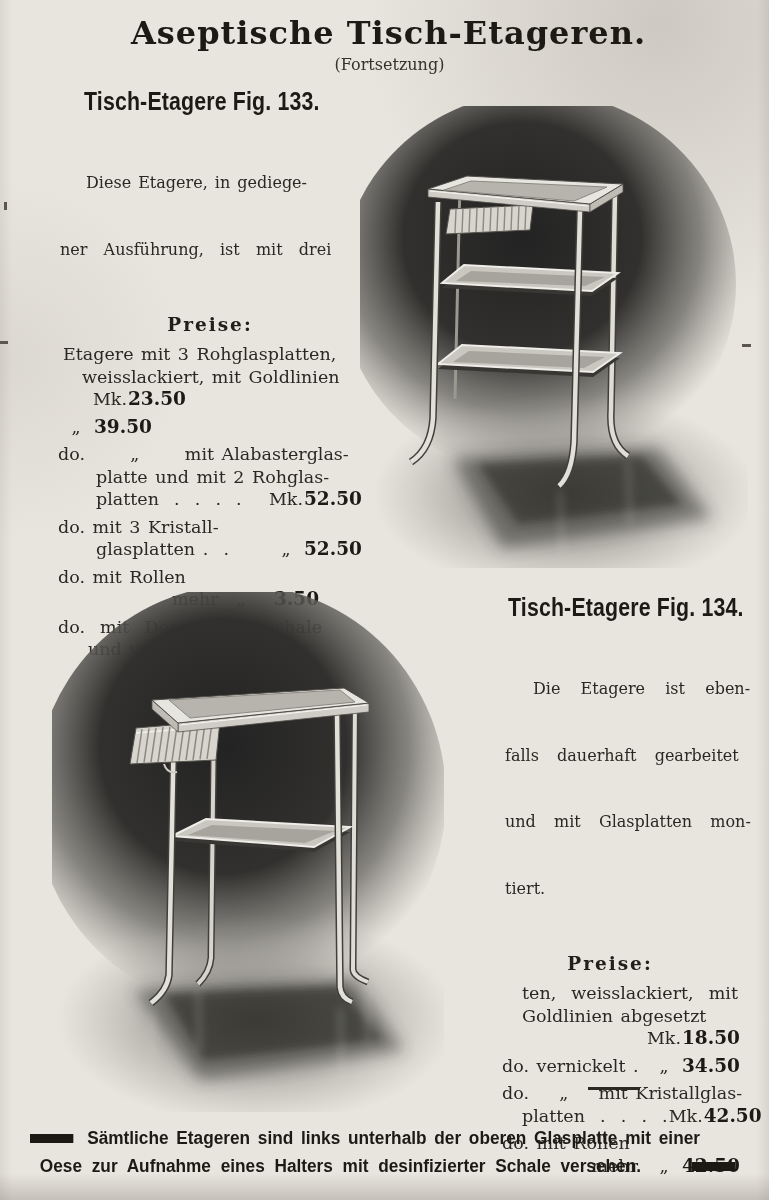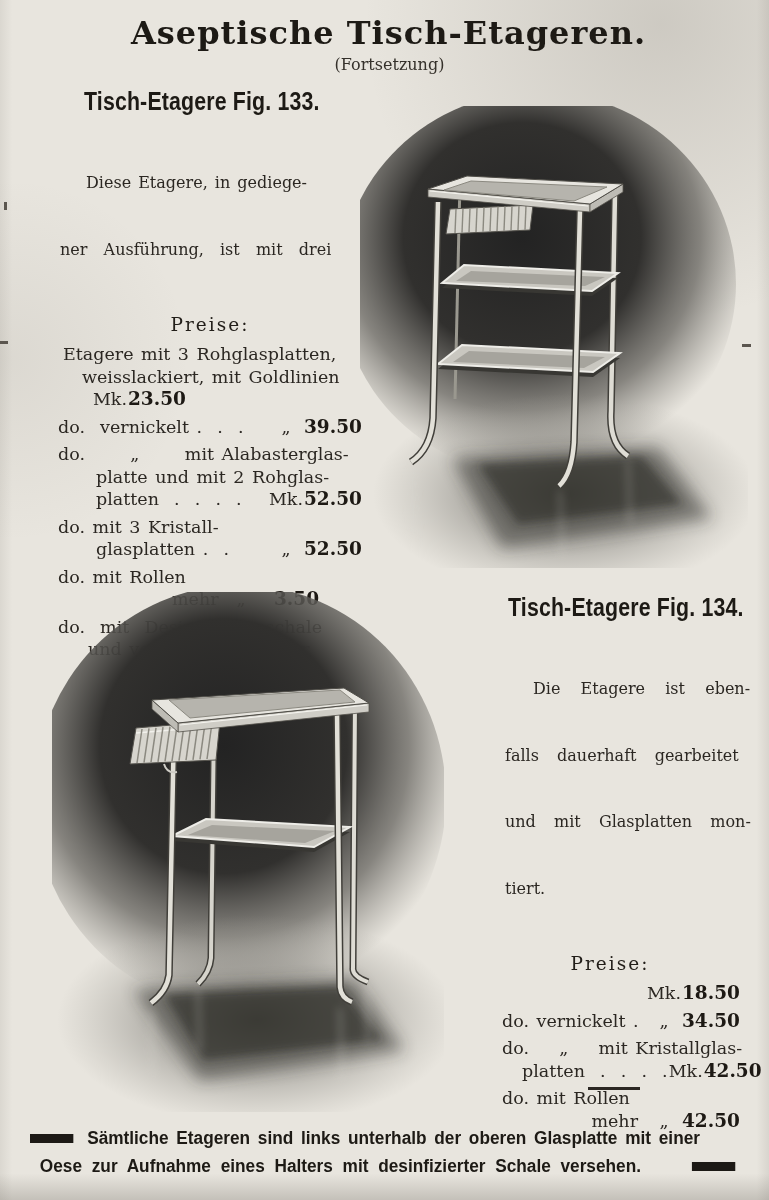--- a/index.html
+++ b/index.html
@@ -40,21 +40,21 @@
   #col133 .intro{margin-left:32px;}
   #col133 .intro .ln1{padding-left:26px; word-spacing:2px;}
   #col133 .intro .ln2{word-spacing:3px;}
   #col133 .intro .ln3{word-spacing:2px;}
   #col134 .intro{margin-left:53px;}
   #col134 .intro .ln1{padding-left:28px; word-spacing:5px;}
   #col134 .intro .ln2{word-spacing:4px;}
   #col134 .intro .ln3{word-spacing:4px;}
 
   .preise{
-    text-align:center; font-weight:400; letter-spacing:2px;
+    text-align:center; font-weight:700; letter-spacing:2px;
     font-size:18.5px; margin:9px 0 7px; color:#221e19;
   }
   #col133 .preise{padding-left:30px;}
   #col134 .preise{padding-left:20px;}
 
   .prow{display:flex; justify-content:space-between; align-items:baseline; line-height:22.5px;}
   #col133 .prow{padding-right:4px;}
   #col134 .prow{padding-right:12px;}
   .pt{white-space:pre;}
   .pr{display:flex; align-items:baseline; flex-shrink:0;}
@@ -137,21 +137,20 @@
         </span>
       </div>
     <div class="prow ind64">
         <span class="pr">
           <span class="pm"></span>
           <span class="pu">Mk.</span>
           <span class="pp">23.50</span>
         </span>
       </div>
     <div class="prow ind30 gap">
-        <span class="pt">do.  vernickelt .  .  .</span>
         <span class="pr">
           <span class="pm"></span>
           <span class="pu">„</span>
           <span class="pp">39.50</span>
         </span>
       </div>
     <div class="prow ind30 gap">
         <span class="pt">do.      „      mit Alabasterglas-</span>
         <span class="pr">
           <span class="pm"></span>
@@ -368,20 +367,36 @@
 
   <div id="col134" class="col">
     <div class="intro">
       <span class="ln ln1">Die  Etagere  ist  eben-</span>
       <span class="ln ln2">falls  dauerhaft  gearbeitet</span>
       <span class="ln ln3">und  mit  Glasplatten  mon-</span>
       <span class="ln ln4">tiert.</span>
     </div>
     <div class="preise">Preise:</div>
 
+    <div class="prow ind70">
+        <span class="pt">ten,  weisslackiert,  mit</span>
+        <span class="pr">
+          <span class="pm"></span>
+          <span class="pu"></span>
+          <span class="pp"></span>
+        </span>
+      </div>
+    <div class="prow ind70">
+        <span class="pt">Goldlinien abgesetzt</span>
+        <span class="pr">
+          <span class="pm"></span>
+          <span class="pu"></span>
+          <span class="pp"></span>
+        </span>
+      </div>
     <div class="prow">
         <span class="pt"></span>
         <span class="pr">
           <span class="pm"></span>
           <span class="pu">Mk.</span>
           <span class="pp">18.50</span>
         </span>
       </div>
     <div class="prow ind50 gap">
         <span class="pt">do. vernickelt .</span>

